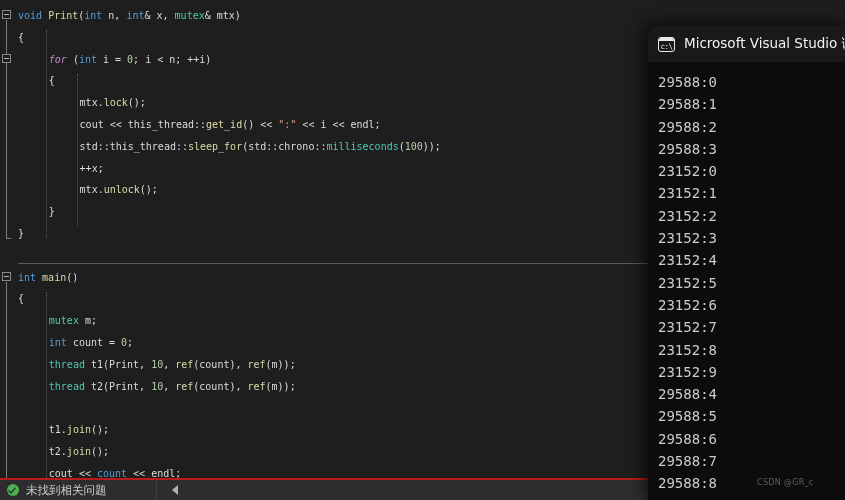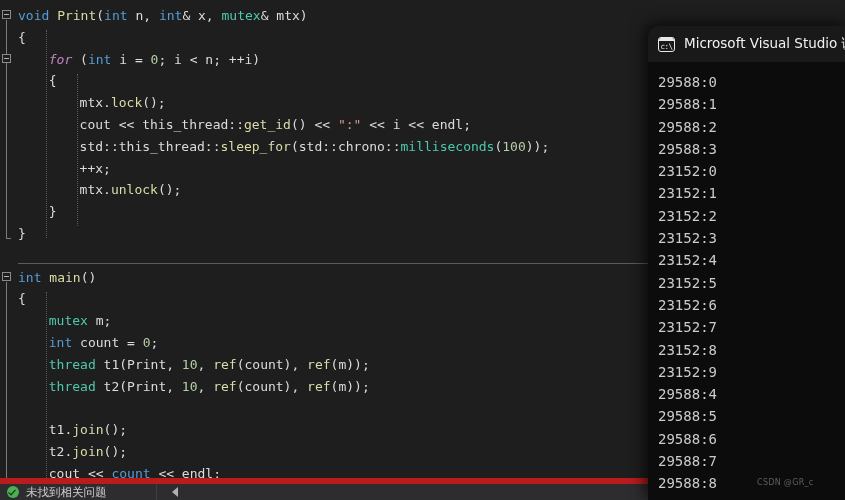--- a/index.html
+++ b/index.html
@@ -56,21 +56,21 @@
     width: 5px; height: 1px;
     background: #7c7c7c;
   }
 
   
   #code {
     position: absolute;
     left: 18px; top: 0;
     width: 827px; height: 472px;
     font-family: "DejaVu Sans Mono", monospace;
-    font-size: 13px;
+    font-size: 10px;
     line-height: 21.8px;
     color: #dcdcdc;
     white-space: pre;
     letter-spacing: 0px;
   }
   .ln {
     position: absolute;
     left: 0;
     height: 21.8px;
     white-space: pre;
@@ -98,21 +98,21 @@
     height: 1px;
     background: #5b5b5b;
   }
 
   
   #statusbar {
     position: absolute;
     left: 0; bottom: 0;
     width: 845px; height: 22px;
     background: #2d2d30;
-    border-top: 6px solid #b91c1c;
+    border-top: 2px solid #b91c1c;
     box-sizing: border-box;
     display: flex;
     align-items: center;
   }
   #status-ok-icon {
     margin-left: 7px;
     width: 12px; height: 12px;
     border-radius: 50%;
     background: #4caf50;
     position: relative;

